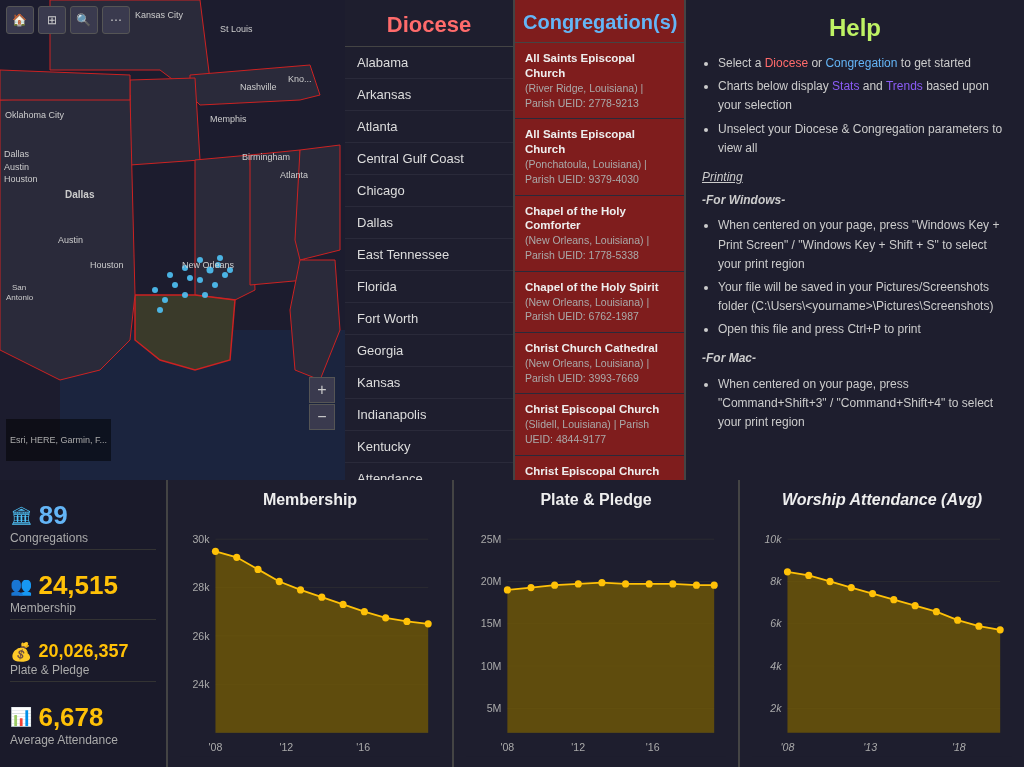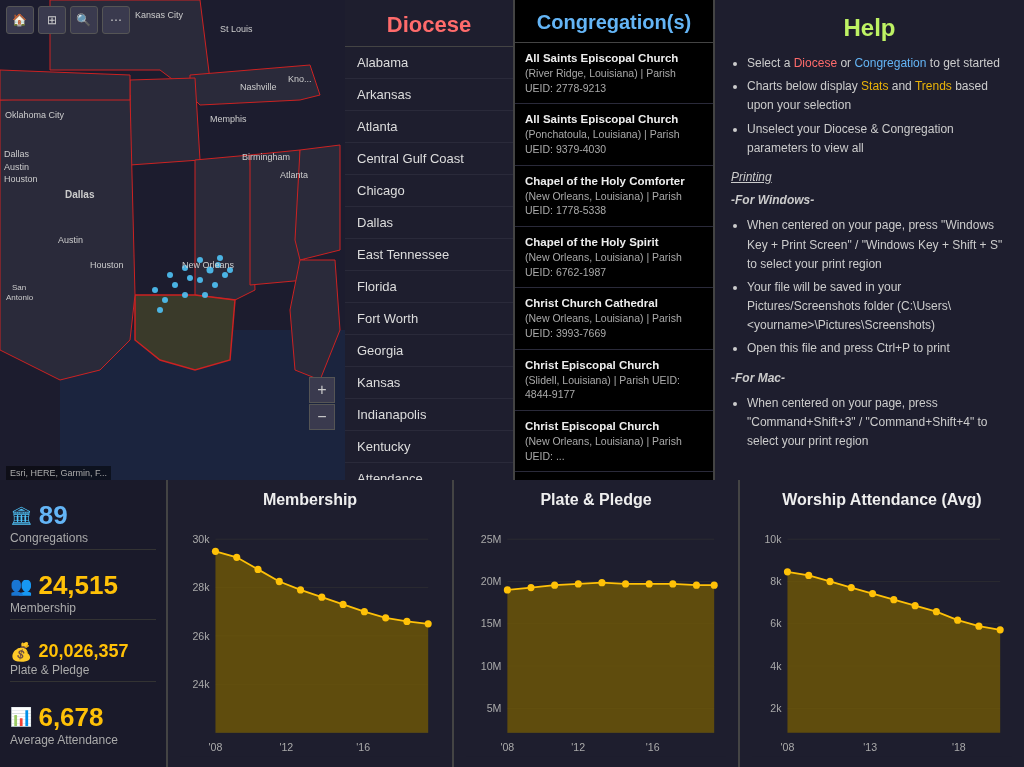--- a/index.html
+++ b/index.html
@@ -83,26 +83,26 @@
       width: 26px;
       height: 26px;
       display: flex;
       align-items: center;
       justify-content: center;
       cursor: pointer;
       font-size: 16px;
     }
     .map-attribution {
       position: absolute;
-      bottom: 0;
+      bottom: 19px;
       left: 6px;
       font-size: 9px;
       color: #aaa;
       background: rgba(0,0,0,0.5);
-      padding: 2px 4px;
+      padding: 16px 4px;
     }
 
     
     .diocese-panel {
       width: 170px;
       height: 480px;
       background: #1e1e2e;
       border-right: 2px solid #444;
       overflow-y: auto;
       flex-shrink: 0;
@@ -118,23 +118,23 @@
     .diocese-item {
       padding: 8px 12px;
       color: #ddd;
       font-size: 13px;
       cursor: pointer;
       border-bottom: 1px solid #2a2a3a;
     }
 
     
     .congregation-panel {
-      width: 200px;
+      width: 171px;
       height: 480px;
-      background: #000000;
+      background: #7f1d1d;
       border-right: 2px solid #444;
       overflow-y: auto;
       flex-shrink: 0;
     }
     .congregation-header {
       color: #64b5f6;
       font-size: 20px;
       font-weight: bold;
       text-align: center;
       padding: 10px 8px 8px;
@@ -180,21 +180,21 @@
     }
     .help-content ul {
       margin-left: 16px;
       margin-bottom: 10px;
     }
     .help-content li {
       margin-bottom: 4px;
     }
     .help-accent-red { color: #ff6b6b; }
     .help-accent-blue { color: #64b5f6; }
-    .help-accent-yellow { color: #eab308; text-align: right; }
+    .help-accent-yellow { color: #8b5cf6; text-align: right; }
     .help-italic { font-style: italic; }
     .help-section-title {
       text-decoration: underline;
       margin-bottom: 4px;
       font-size: 12px;
     }
 
     
     .bottom-section {
       display: flex;
@@ -243,21 +243,21 @@
 
     
     .chart-panel {
       flex: 1;
       background: #1e1e2e;
       border-right: 2px solid #444;
       padding: 10px 12px;
       display: flex;
       flex-direction: column;
     }
-    .chart-panel:last-child { border-right: none; }
+    .chart-panel:last-child { border-right: none; font-style: italic; }
     .chart-title {
       color: #eee;
       font-size: 16px;
       font-weight: bold;
       text-align: center;
       margin-bottom: 6px;
       line-height: 1.2;
     }
     .chart-area {
       flex: 1;

